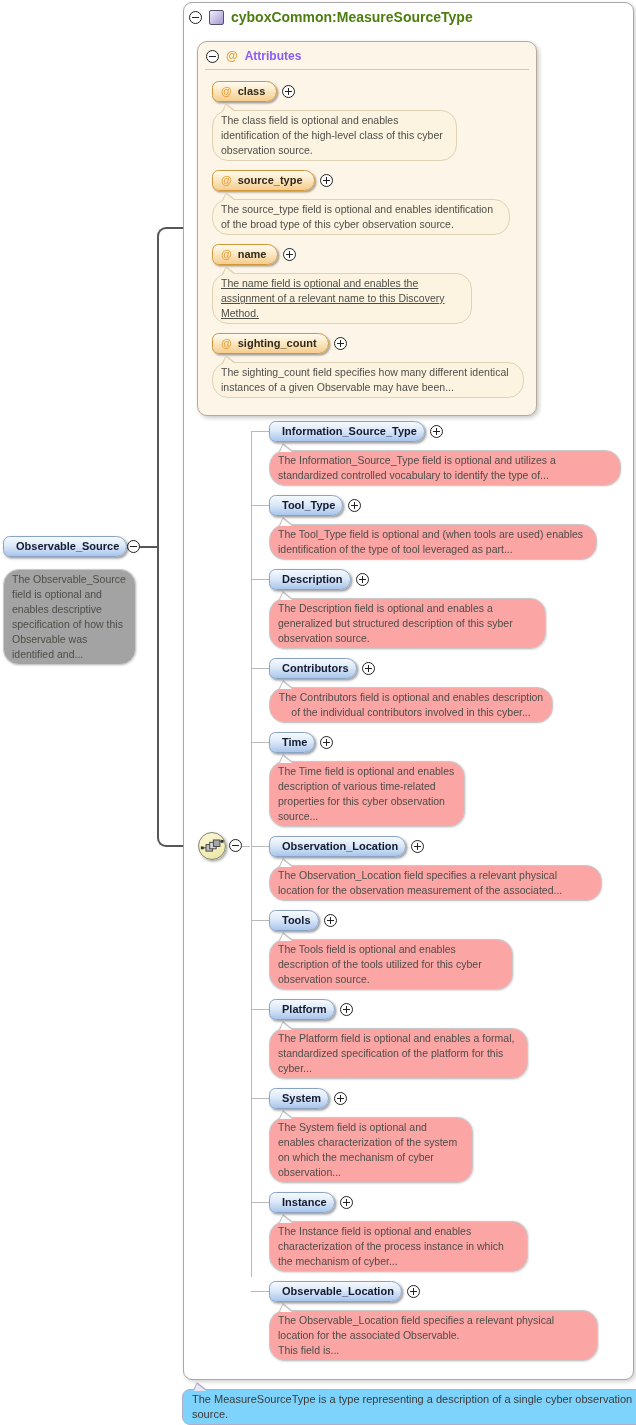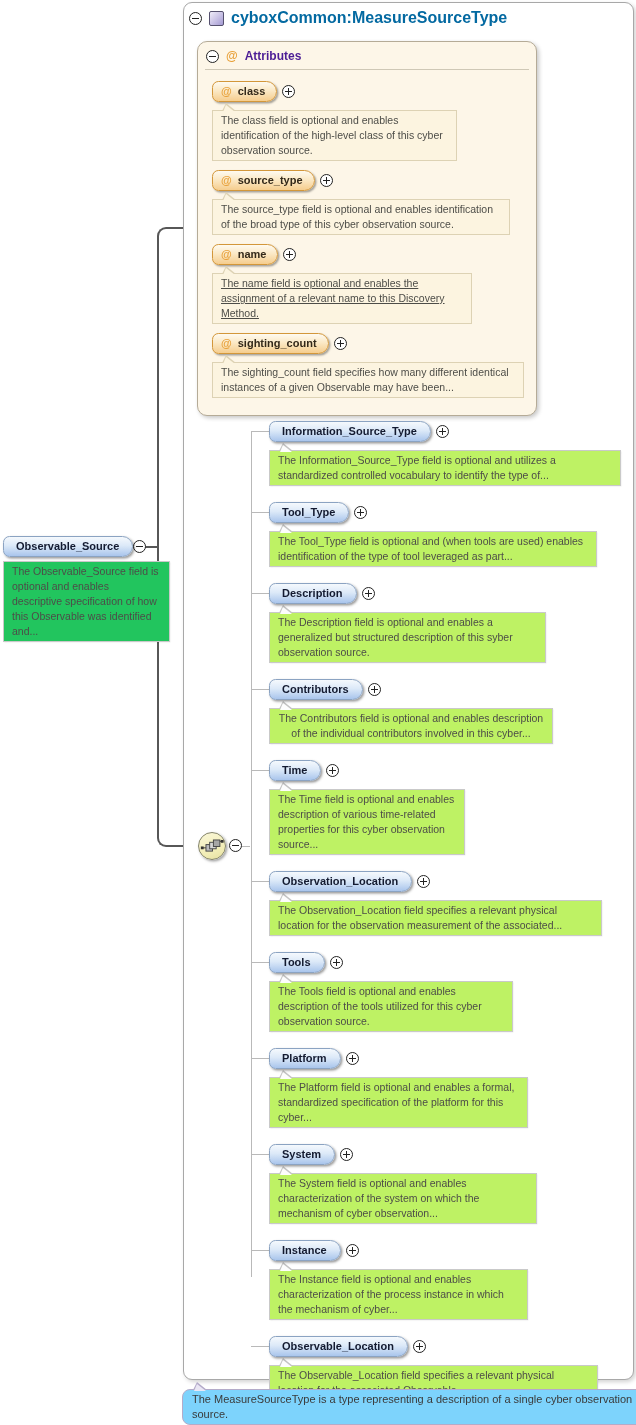--- a/index.html
+++ b/index.html
@@ -9,21 +9,21 @@
     font-family:"Liberation Sans","DejaVu Sans",sans-serif; background:#fff;
   }
 
   
   .outer-box {
     position:absolute; left:183px; top:2px; width:451px; height:1378px;
     background:#fff; border:1px solid #a8a8a8; border-radius:9px;
     box-shadow:2px 2px 4px rgba(0,0,0,0.18);
   }
   .type-header { position:absolute; left:5px; top:6px; display:flex; align-items:center; gap:7px; }
-  .type-title { font-size:16px; font-weight:bold; color:#0369a1; }
+  .type-title { font-size:14px; font-weight:bold; color:#4d7c0f; }
   .complextype-icon {
     width:15px; height:15px; border:1px solid #55506e; border-radius:2px;
     background:linear-gradient(135deg,#efecf8 0%,#cfc8e8 45%,#a399d2 100%);
     flex:none;
   }
 
   
   .circle-icon {
     width:13px; height:13px; border:1px solid #222; border-radius:50%;
     background:#fff; position:relative; flex:none; display:inline-block;
@@ -38,37 +38,37 @@
   
   .attrs-panel {
     position:absolute; left:13px; top:38px; width:340px;
     background:#fdf6e8; border:1px solid #b5ab97; border-radius:10px;
     box-shadow:2px 2px 4px rgba(0,0,0,0.22); padding-bottom:8px;
   }
   .attrs-header {
     display:flex; align-items:center; gap:7px; margin:0 7px;
     padding:7px 1px 6px 1px; border-bottom:1px solid #cfc8b6;
   }
-  .attrs-title { font-size:12px; font-weight:bold; color:#4c1d95; }
+  .attrs-title { font-size:12px; font-weight:bold; color:#8b5cf6; }
   .at-icon { color:#e8a23c; font-weight:bold; font-size:12px; line-height:12px; }
   .attrs-body { padding:11px 0 0 14px; }
 
   .attr-badge-line, .el-badge-line { display:flex; align-items:center; gap:5px; margin-bottom:8px; }
   .attr-badge {
     display:inline-flex; align-items:center; gap:6px;
     padding:3px 11px 4px 8px;
     background:linear-gradient(#fefaf0 0%,#fbe9c6 45%,#f5cd8e 100%);
     border:1px solid #d3973a; border-radius:8px 13px 13px 8px;
     box-shadow:1.5px 1.5px 2px rgba(0,0,0,0.35);
     font-size:11px; font-weight:bold; color:#33291a; white-space:nowrap;
   }
   .attr-badge .at-icon { font-size:11px; }
 
   .desc {
-    position:relative; border-radius:0; padding:2px 8px;
+    position:relative; border-radius:16px; padding:2px 8px;
     font-size:10.5px; line-height:15px; color:#4d4d48; white-space:pre-line;
   }
   .desc::before {
     content:''; position:absolute; top:-8px; left:9px; width:0; height:0;
     border-left:4px solid transparent; border-right:10px solid transparent;
   }
   .desc::after {
     content:''; position:absolute; top:-6px; left:10px; width:0; height:0;
     border-left:3px solid transparent; border-right:9px solid transparent;
   }
@@ -78,37 +78,37 @@
 
   
   .elements-list { position:absolute; left:85px; top:418px; width:360px; }
   .el-row { position:relative; }
   .el-badge-line { position:relative; }
   .el-badge-line::before {
     content:''; position:absolute; left:-18px; top:10px; width:18px; height:1px; background:#b9b9b9;
   }
   .el-badge {
     position:relative; z-index:1; display:inline-block;
-    padding:3px 13px 4px 12px;
+    padding:3px 7px 4px 12px;
     background:linear-gradient(#f5f9fd 0%,#dce9f8 45%,#a9c5ec 100%);
     border:1px solid #8ba3c2; border-radius:8px 13px 13px 8px;
     box-shadow:1.5px 1.5px 2.5px rgba(0,0,0,0.4);
     font-size:11px; font-weight:bold; color:#131a30; white-space:nowrap;
   }
-  .el-desc { background:#bef264; border:1px solid #c9c9c9; margin-bottom:16px;
+  .el-desc { background:#fca5a5; border:1px solid #c9c9c9; margin-bottom:9px;
     box-shadow:0.5px 0.5px 1.5px rgba(0,0,0,0.12); }
   .el-desc::before { border-bottom:8px solid #c4c4c4; }
   .el-desc::after  { border-bottom:7px solid #fdfdfd; }
 
   .v-connector { position:absolute; left:-18px; width:1px; background:#b9b9b9; }
 
   
   .left-group { position:absolute; left:3px; top:536px; width:152px; }
   .src-badge-line { display:flex; align-items:center; }
-  .src-desc { width:167px; margin-top:4px; background:#22c55e; border:1px solid #c9c9c9;
+  .src-desc { width:133px; margin-top:12px; background:#a3a3a3; border:1px solid #c9c9c9;
     box-shadow:0.5px 0.5px 1.5px rgba(0,0,0,0.12); }
 
   
   .bracket {
     position:absolute; left:157px; top:227px; width:46px; height:640px;
     border:2px solid #575757; border-right:none; border-radius:9px 0 0 9px;
   }
   .hstub-thick { position:absolute; left:136px; top:546px; width:22px; height:2px; background:#575757; }
   .hstub-light { position:absolute; height:1px; background:#b9b9b9; }
 
@@ -260,21 +260,21 @@
             <span class="el-badge">Platform</span>
             <span class="circle-icon plus"></span>
           </div>
           <div class="desc el-desc" style="width: 259px;">The Platform field is optional and enables a formal, standardized specification of the platform for this cyber...</div>
         </div>
         <div class="el-row">
           <div class="el-badge-line">
             <span class="el-badge">System</span>
             <span class="circle-icon plus"></span>
           </div>
-          <div class="desc el-desc" style="width: 268px;">The System field is optional and enables characterization of the system on which the mechanism of cyber observation...</div>
+          <div class="desc el-desc" style="width: 204px;">The System field is optional and enables characterization of the system on which the mechanism of cyber observation...</div>
         </div>
         <div class="el-row">
           <div class="el-badge-line">
             <span class="el-badge">Instance</span>
             <span class="circle-icon plus"></span>
           </div>
           <div class="desc el-desc" style="width: 259px;">The Instance field is optional and enables characterization of the process instance in which the mechanism of cyber...</div>
         </div>
         <div class="el-row">
           <div class="el-badge-line">

